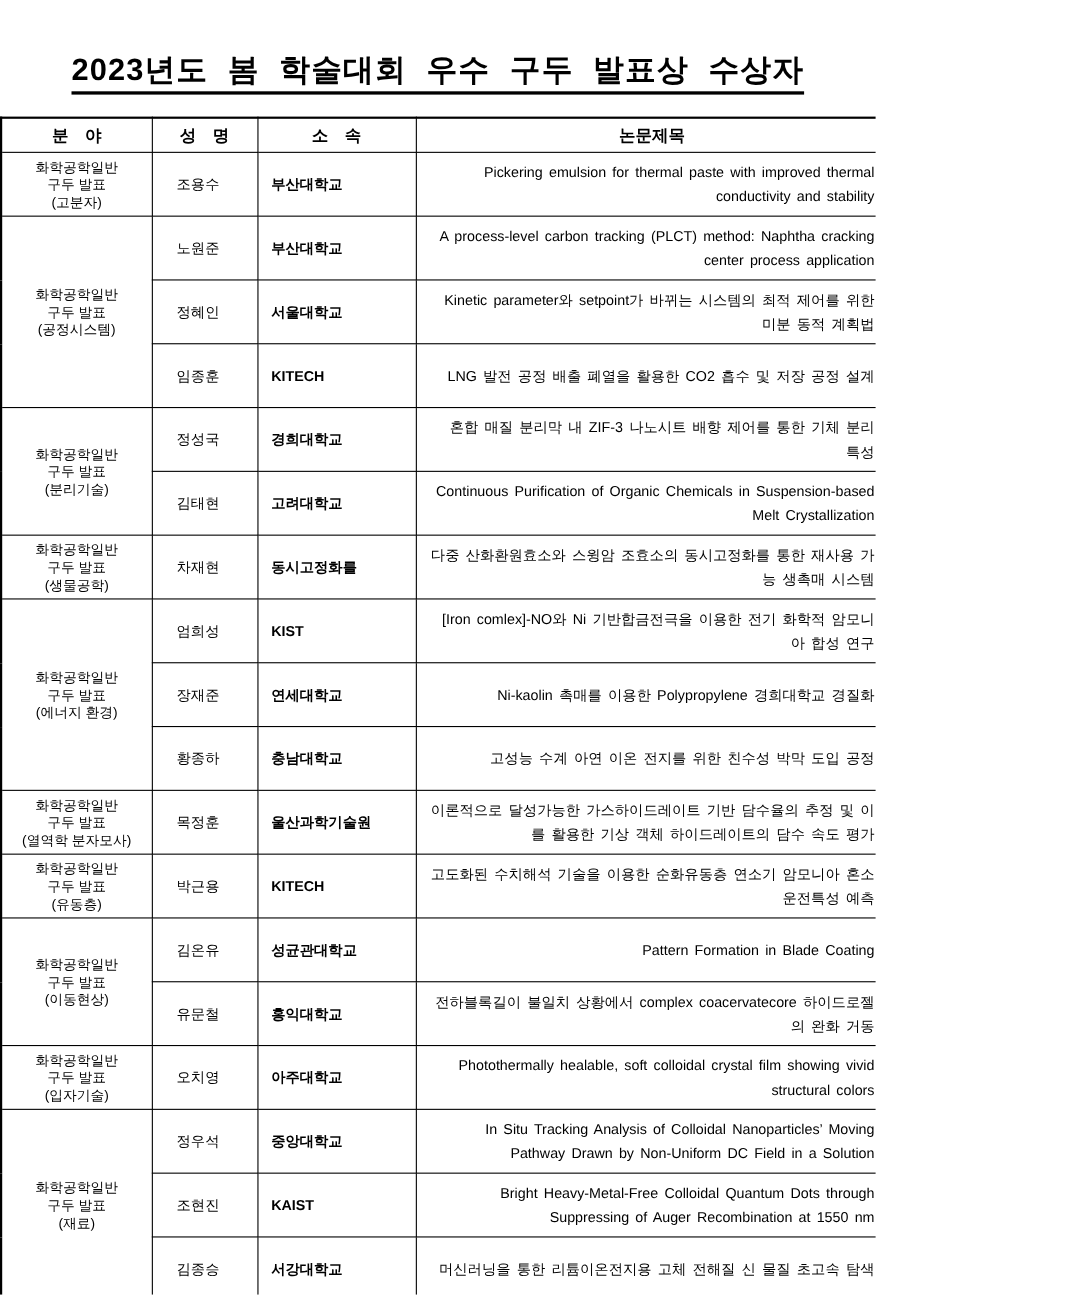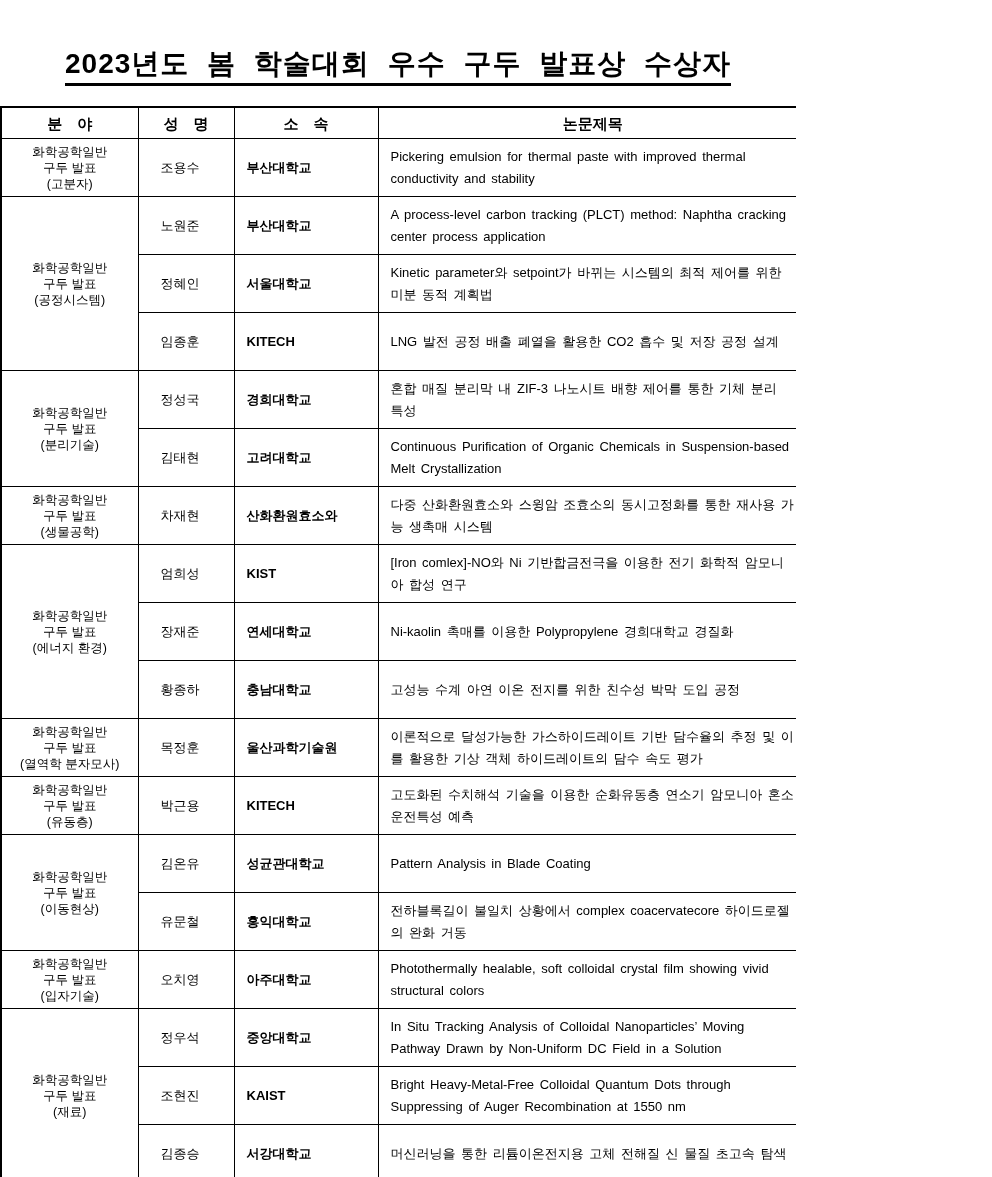--- a/index.html
+++ b/index.html
@@ -64,20 +64,21 @@
     padding: 2px 1px;
     font-size: 12.5px;
     margin-left: 28px;
   }
   td.name  { padding-left: 22px; }
   td.affil { padding-left: 12px; font-weight: bold; }
   td.paper {
     padding: 4px 12px;
     line-height: 22px;
     word-spacing: 2px;
+    text-align: right;
   }
 </style>
 </head>
 <body>
 
 <div class="page">
   <h1 class="doc-title"><span>2023년도 봄 학술대회 우수 구두 발표상 수상자</span></h1>
 
   <table class="awards">
     <colgroup>
@@ -132,21 +133,21 @@
         <tr>
           <td class="name">김태현</td>
           <td class="affil">고려대학교</td>
           <td class="paper">Continuous Purification of Organic Chemicals in Suspension-based Melt Crystallization</td>
         </tr>
         <tr>
           <td class="field" rowspan="1">화학공학일반
 구두 발표
 (생물공학)</td>
           <td class="name">차재현</td>
-          <td class="affil">산화환원효소와</td>
+          <td class="affil">동시고정화를</td>
           <td class="paper">다중 산화환원효소와 스윙암 조효소의 동시고정화를 통한 재사용 가능 생촉매 시스템</td>
         </tr>
         <tr>
           <td class="field" rowspan="3">화학공학일반
 구두 발표
 (에너지 환경)</td>
           <td class="name">엄희성</td>
           <td class="affil">KIST</td>
           <td class="paper">[Iron comlex]-NO와 Ni 기반합금전극을 이용한 전기 화학적 암모니아 합성 연구</td>
         </tr>
@@ -175,21 +176,21 @@
           <td class="name">박근용</td>
           <td class="affil">KITECH</td>
           <td class="paper">고도화된 수치해석 기술을 이용한 순화유동층 연소기 암모니아 혼소 운전특성 예측</td>
         </tr>
         <tr>
           <td class="field" rowspan="2">화학공학일반
 구두 발표
 (이동현상)</td>
           <td class="name">김온유</td>
           <td class="affil">성균관대학교</td>
-          <td class="paper">Pattern Analysis in Blade Coating</td>
+          <td class="paper">Pattern Formation in Blade Coating</td>
         </tr>
         <tr>
           <td class="name">유문철</td>
           <td class="affil">홍익대학교</td>
           <td class="paper">전하블록길이 불일치 상황에서 complex coacervatecore 하이드로젤의 완화 거동</td>
         </tr>
         <tr>
           <td class="field" rowspan="1">화학공학일반
 구두 발표
 (입자기술)</td>

